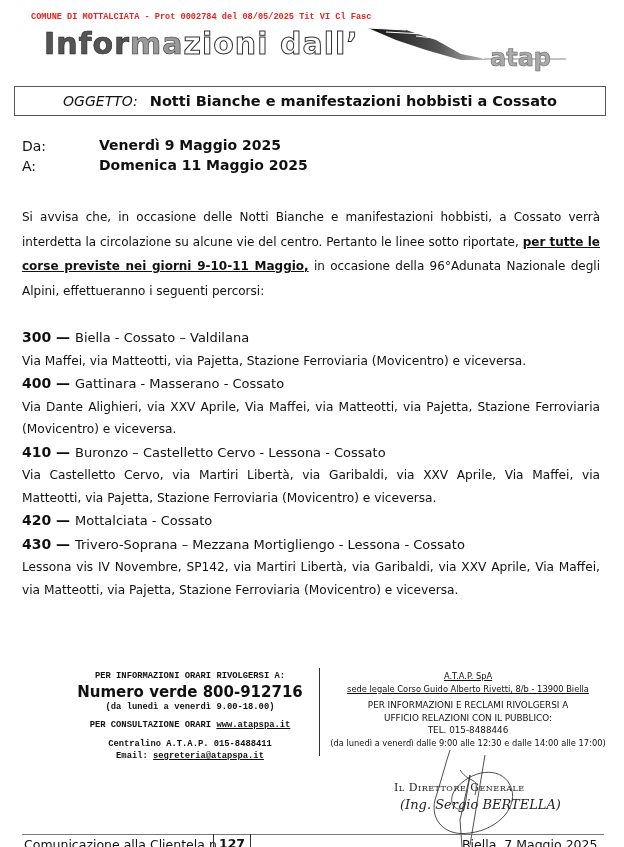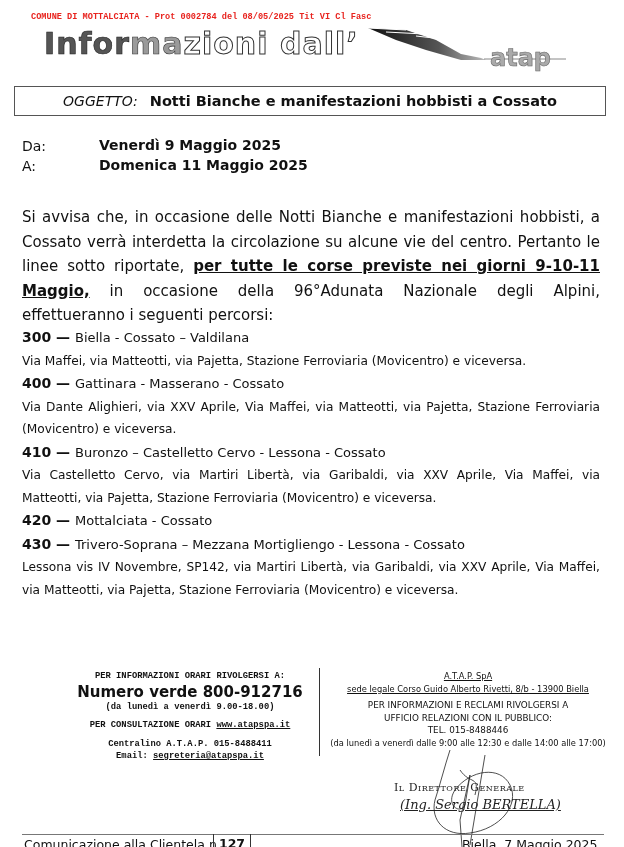--- a/index.html
+++ b/index.html
@@ -27,21 +27,21 @@
     .subject-box {
       position: absolute; left: 14px; top: 86px; width: 592px; height: 30px;
       border: 1px solid #555; box-sizing: border-box;
       display: flex; align-items: center; justify-content: center; gap: 12px;
     }
     .subject-label { font-style: italic; font-size: 14px; color: #111; }
     .subject-text { font-weight: bold; font-size: 14.5px; color: #111; }
     .row-label { position: absolute; left: 22px; font-size: 14px; }
     .row-value { position: absolute; left: 99px; font-size: 14px; font-weight: bold; }
     .para {
-      position: absolute; left: 22px; width: 578px; font-size: 15px;
+      position: absolute; left: 22px; width: 578px; font-size: 12px;
       line-height: 24.5px; text-align: justify;
     }
     .para .emph { font-weight: bold; text-decoration: underline; }
     .routes { position: absolute; left: 22px; top: 326px; width: 578px; }
     .route { margin: 0; }
     .route-head { font-size: 13px; line-height: 22.5px; }
     .route-num { font-weight: bold; font-size: 14px; }
     .route-desc { font-size: 12.2px; line-height: 22.5px; text-align: justify; }
     .footer-left {
       position: absolute; left: 60px; top: 670px; width: 260px;
@@ -56,21 +56,21 @@
       text-align: center; font-weight: normal; font-size: 8.3px;
     }
     .footer-right .line { line-height: 12.5px; }
     .footer-right .big { font-size: 8.8px; line-height: 12.5px; }
     .signer {
       position: absolute; left: 394px; top: 779px;
       font-family: "DejaVu Serif", serif; font-size: 11px; line-height: 17px;
       color: #222;
     }
     .signer .title { font-variant: small-caps; letter-spacing: 0.5px; }
-    .signer .name { font-style: italic; font-size: 13px; padding-left: 6px; text-decoration: underline; }
+    .signer .name { font-style: italic; font-size: 13px; padding-left: 6px; }
     .signature { position: absolute; left: 400px; top: 745px; width: 140px; height: 102px; }
     .bottom-rule { position: absolute; left: 22px; top: 834px; width: 582px; height: 1px; background: #777; }
     .bottom-left { position: absolute; left: 24px; top: 837px; font-size: 12.5px; white-space: nowrap; }
     .num-box {
       position: absolute; left: 213px; top: 834px; width: 38px; height: 20px;
       border-left: 1px solid #333; border-right: 1px solid #333;
       box-sizing: border-box; text-align: center; font-weight: bold; font-size: 12.5px; padding-top: 2px;
     }
     .bottom-right { position: absolute; left: 462px; top: 837px; font-size: 12.5px; white-space: nowrap; }
   </style>

